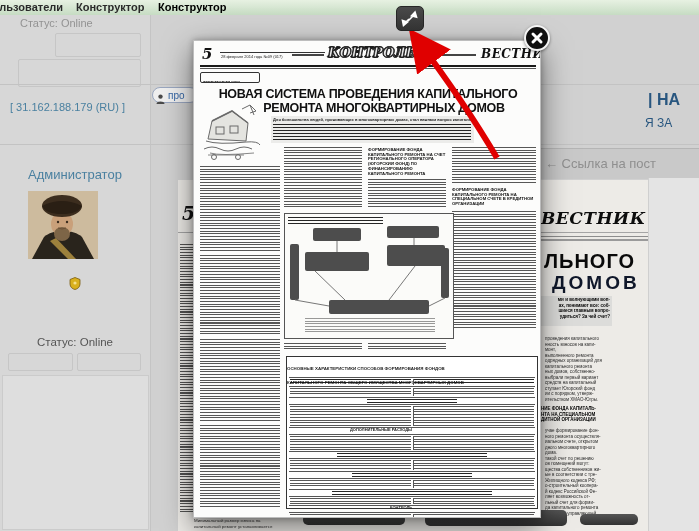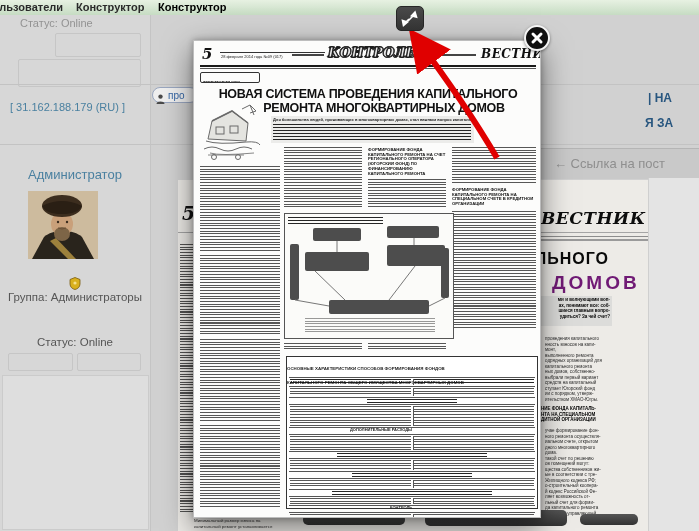--- a/index.html
+++ b/index.html
@@ -59,21 +59,20 @@
     </div>
 
 
     <div class="abs" style="left:69px;top:261px;width:12px;height:13px;">
       <svg width="12" height="13" viewBox="0 0 12 13">
         <path d="M6,0.5 L11,2.5 L11,7 C11,10 8.5,12 6,12.5 C3.5,12 1,10 1,7 L1,2.5 Z" fill="#d9b01c" stroke="#7a5c10" stroke-width="0.8"></path>
         <circle cx="6" cy="6" r="1.6" fill="#f5e08a"></circle>
       </svg>
     </div>
 
-    <div class="sb-txt" style="top:276px;">Группа: Администраторы</div>
     <div class="sb-txt" style="top:321px;">Статус: Online</div>
 
     <div class="faintbox" style="left:8px;top:338px;width:63px;height:16px;"></div>
     <div class="faintbox" style="left:77px;top:338px;width:62px;height:16px;"></div>
     <div class="abs" style="left:2px;top:360px;width:145px;height:153px;background:#dedede;border:1px solid #cbcbcb;"></div>
   </div>
 
   <div class="abs" style="left:151px;top:15px;width:548px;height:516px;background:#d1d1d1;"></div>
   <div class="abs" style="left:0;top:84px;width:699px;height:1px;background:#c3c3c3;"></div>
   <div class="abs" style="left:0;top:144px;width:699px;height:1px;background:#c3c3c3;"></div>
@@ -81,38 +80,38 @@
   <div class="abs" style="left:152px;top:87px;width:46px;height:16px;background:#efefef;border:1px solid #9aa7c0;border-radius:8px;display:flex;align-items:center;padding-left:3px;box-sizing:border-box;">
     <span style="display:inline-block;width:9px;height:10px;">
       <svg width="9" height="10" viewBox="0 0 9 10">
           <circle cx="4.5" cy="2.6" r="2.2" fill="#4a4a4a"></circle>
           <path d="M0.5,10 C0.5,6.8 8.5,6.8 8.5,10 Z" fill="#4a4a4a"></path>
         </svg>
     </span>
     <span style="font-size:10px;color:#3465a4;margin-left:3px;">про</span>
   </div>
 
-  <div class="abs" style="left:648px;top:91px;font-size:12px;font-weight:bold;color:#28567f;">| НА</div>
-  <div class="abs" style="left:645px;top:116px;font-size:12px;font-weight:bold;color:#28567f;">Я ЗА</div>
+  <div class="abs" style="left:648px;top:91px;font-size:16px;font-weight:bold;color:#28567f;">| НА</div>
+  <div class="abs" style="left:645px;top:116px;font-size:12px;font-weight:normal;color:#28567f;">Я ЗА</div>
 
   <div class="abs" style="left:520px;top:148px;width:179px;height:30px;background:#c9c9c9;border-top:1px solid #b5b5b5;">
-    <span style="position:absolute;left:34px;top:7px;font-size:13px;color:#8f8f8f;">← Ссылка на пост</span>
+    <span style="position:absolute;left:25px;top:7px;font-size:13px;color:#8f8f8f;">← Ссылка на пост</span>
   </div>
 
   <div class="abs" style="left:178px;top:180px;width:470px;height:351px;background:#edebe7;overflow:hidden;">
     <div class="abs" style="left:4px;top:22px;font:italic bold 19px 'DejaVu Serif',serif;color:#111;">5</div>
     <div class="abs" style="left:0;top:52px;width:470px;height:1px;background:#a5a5a5;"></div>
     <div class="abs txl" style="left:2px;top:64px;width:13px;height:268px;"></div>
 
     <div class="abs" style="left:363px;top:28px;font:italic bold 17px 'DejaVu Serif',serif;color:#0d0d0d;letter-spacing:.5px;">ВЕСТНИК</div>
     <div class="abs" style="left:330px;top:56px;width:140px;height:1px;background:#8d8d8d;"></div>
     <div class="abs" style="left:330px;top:59px;width:140px;height:2px;background:#9a9a9a;"></div>
 
-    <div class="abs" style="left:357px;top:70px;font-size:16px;font-weight:bold;color:#0a0a0a;letter-spacing:1px;">ЛЬНОГО</div>
-    <div class="abs" style="left:374px;top:92px;font-size:19px;font-weight:bold;color:#701a75;letter-spacing:3px;">ДОМОВ</div>
+    <div class="abs" style="left:366px;top:70px;font-size:20px;font-weight:bold;color:#0a0a0a;letter-spacing:1px;">ЛЬНОГО</div>
+    <div class="abs" style="left:374px;top:92px;font-size:19px;font-weight:bold;color:#0f172a;letter-spacing:3px;">ДОМОВ</div>
 
     <div class="abs" style="left:344px;top:116px;width:90px;height:30px;background:#dcdcda;overflow:hidden;">
       <div style="transform:scale(.5);transform-origin:top right;width:180px;position:absolute;right:2px;top:1px;text-align:right;">
           <div class="bglb">ми и волнующими воп-</div>
           <div class="bglb">ах, понимают все: соб-</div>
           <div class="bglb">шиеся главным вопро-</div>
           <div class="bglb">удиться? За чей счет?</div>
         </div>
     </div>
 

